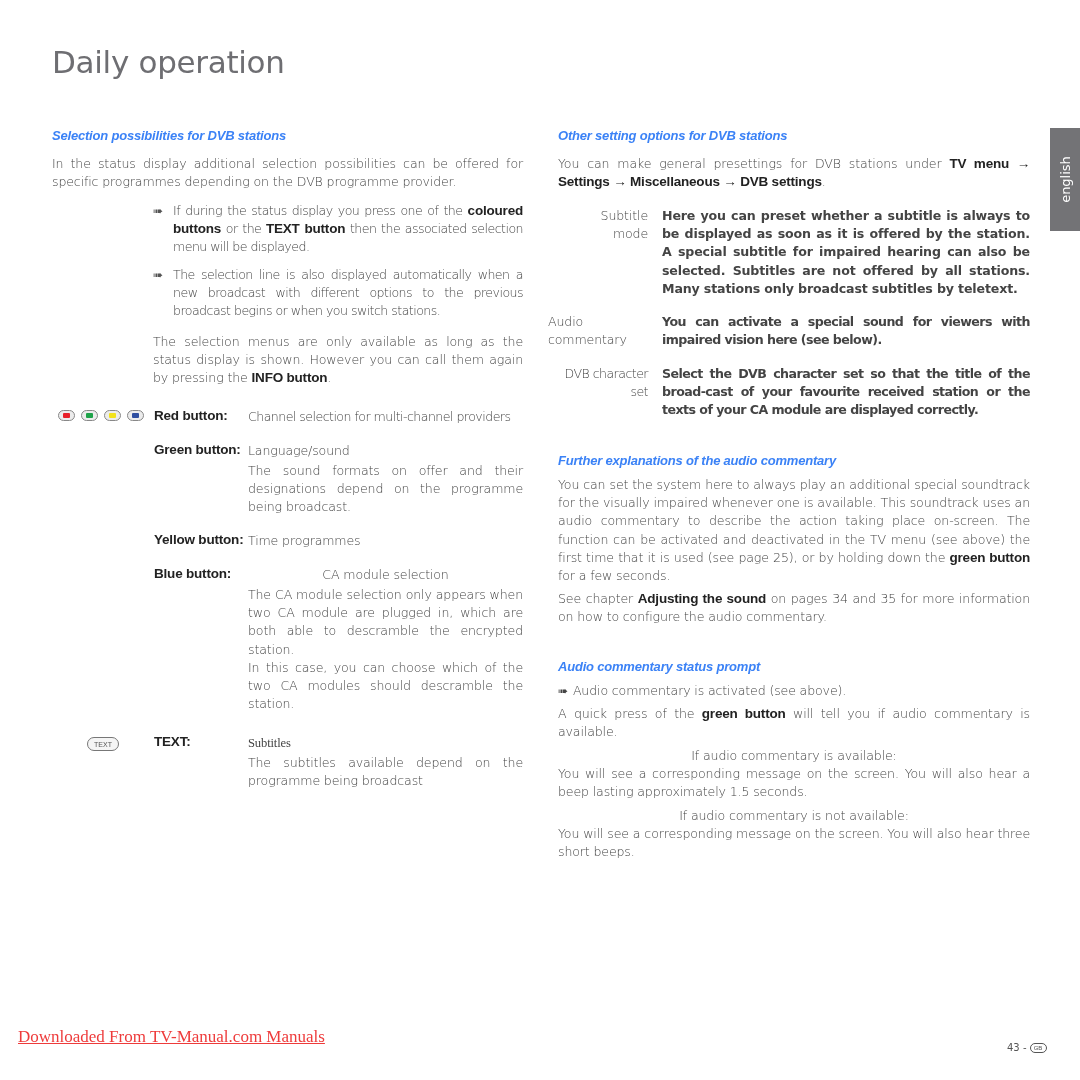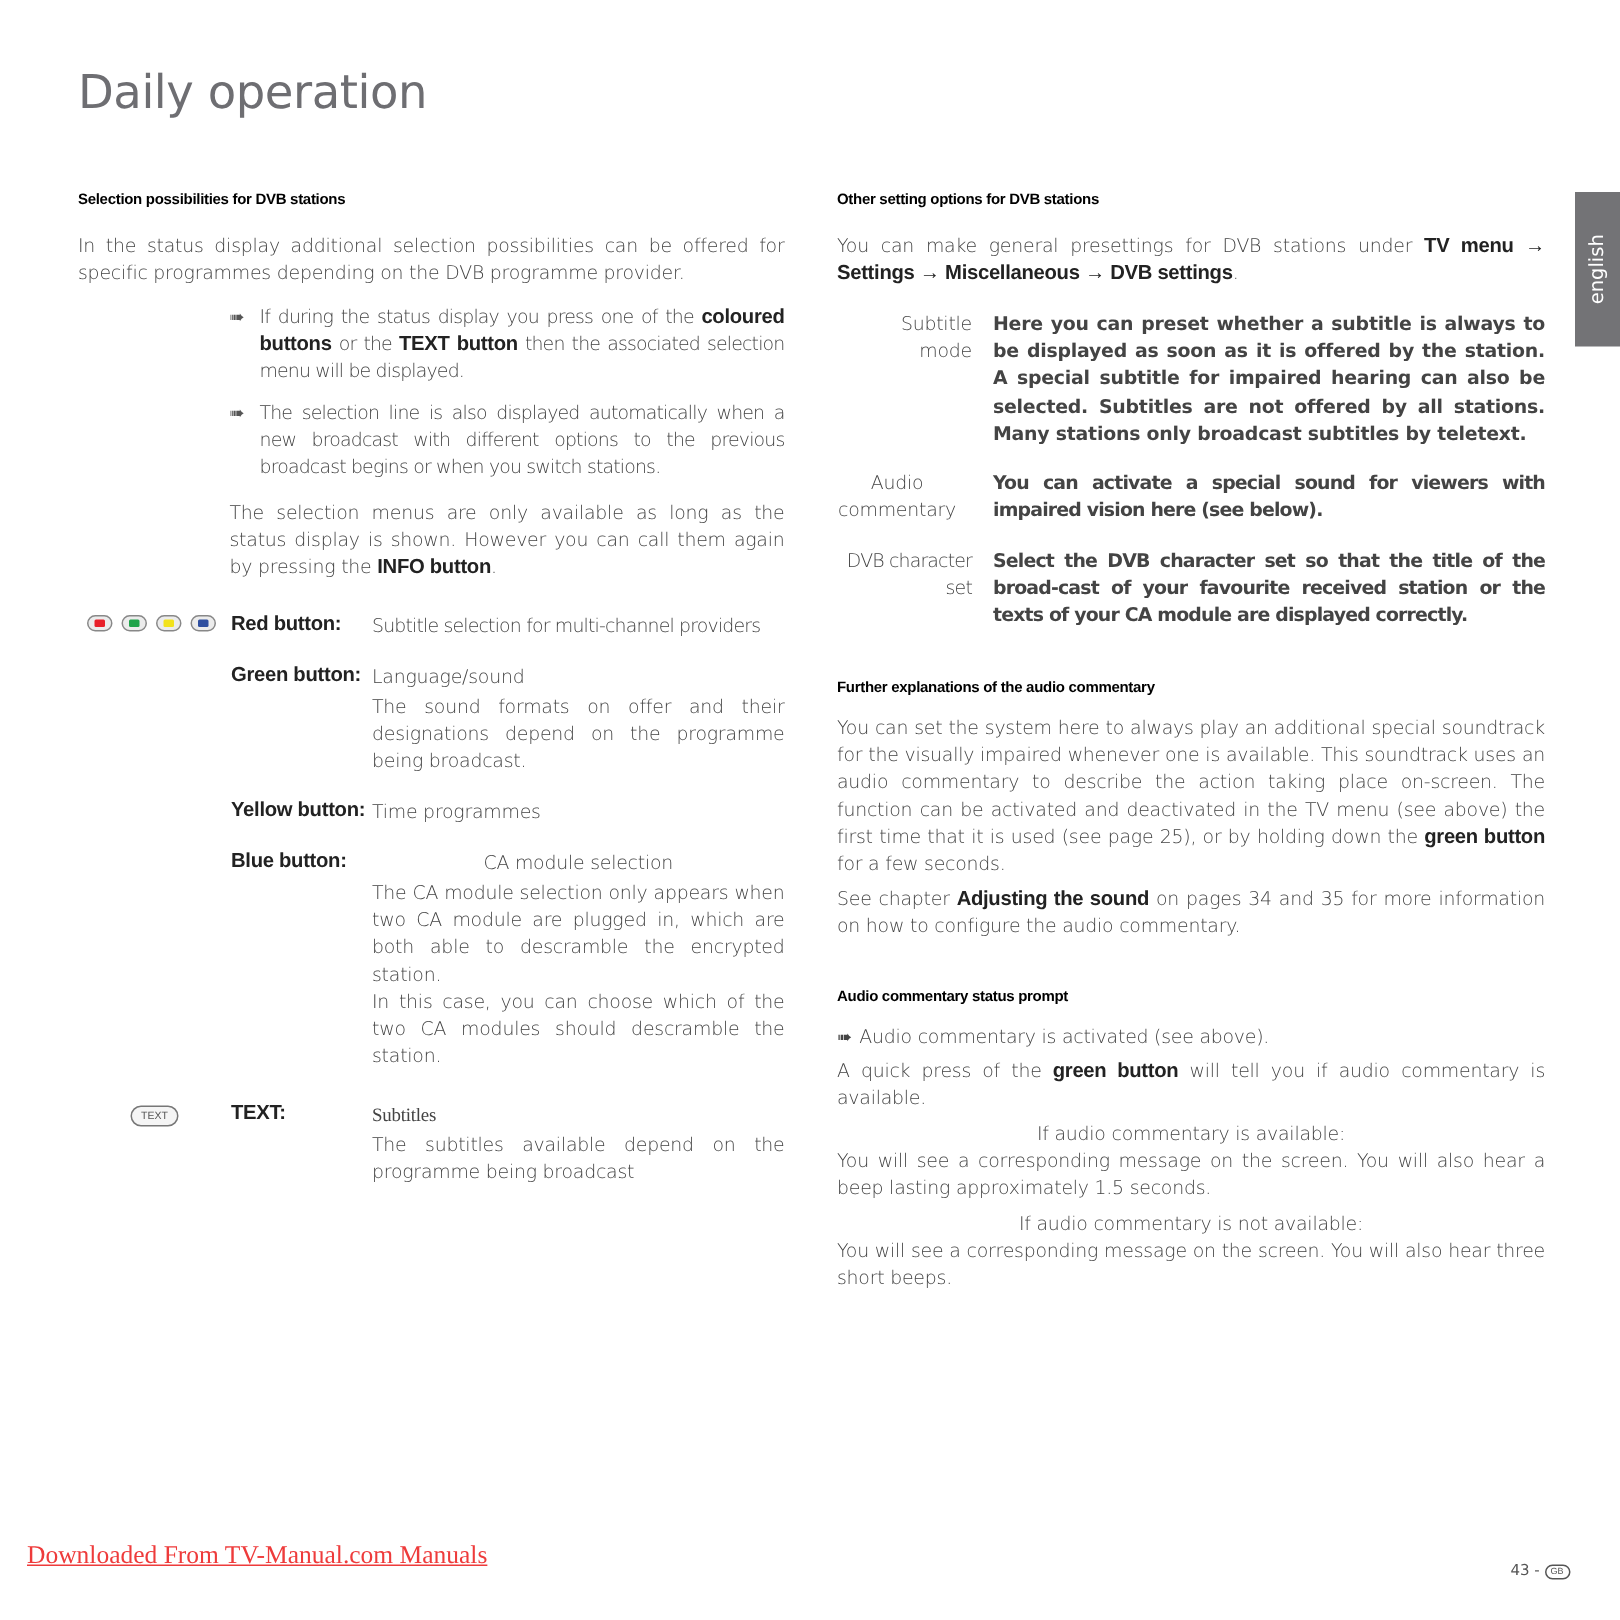--- a/index.html
+++ b/index.html
@@ -1,19 +1,19 @@
 <!DOCTYPE html>
 <html><head>
   <meta charset="utf-8">
   <style>
     * { margin: 0; padding: 0; box-sizing: border-box; }
     html, body { width: 1080px; height: 1080px; background: #ffffff; overflow: hidden; }
     body { position: relative; font-family: "DejaVu Sans", sans-serif; color: #3a3a3a; }
     .page-title { position: absolute; left: 52px; top: 44px; font-size: 31px; color: #6e6e72; font-weight: normal; letter-spacing: -0.3px; }
-    .h { font-family: "Liberation Sans", sans-serif; font-weight: bold; font-size: 10px; color: #000000; letter-spacing: -0.2px; }
+    .h { font-family: "Liberation Sans", sans-serif; font-weight: bold; font-size: 13px; color: #3b82f6; letter-spacing: -0.2px; font-style: italic; }
     .p { font-family: "DejaVu Sans", sans-serif; font-size: 12.6px; line-height: 18.2px; color: #444; font-weight: 300; text-align: justify; letter-spacing: -0.15px; }
     .p.tight { letter-spacing: -0.55px; }
     b, .b { font-family: "Liberation Sans", sans-serif; font-weight: bold; color: #222; font-size: 13.5px; letter-spacing: -0.2px; }
     .abs { position: absolute; }
 
     
     .bullet { position: absolute; left: 153px; width: 370px; }
     .bullet .arrow { position: absolute; left: 0; top: 0; font-size: 12px; color: #555; }
     .bullet .txt { margin-left: 20px; }
 
@@ -66,21 +66,21 @@
     </div>
   <div class="rbtn">
       <i style="background:#f2e21c"></i>
     </div>
   <div class="rbtn">
       <i style="background:#2f4fa0"></i>
     </div>
 </div>
 
 <div class="key-label b" style="top:408px;">Red button:</div>
-<div class="key-desc p tight" style="top:408px; width:280px; text-align:left;">Subtitle selection for multi-channel providers</div>
+<div class="key-desc p tight" style="top:408px; width:280px; text-align:left;">Channel selection for multi-channel providers</div>
 
 <div class="key-label b" style="top:442px;">Green button:</div>
 <div class="key-desc p" style="top:442px; text-align:left;">Language/sound</div>
 <div class="key-desc p" style="top:462px;">The sound formats on offer and their designations depend on the programme being broadcast.</div>
 
 <div class="key-label b" style="top:532px;">Yellow button:</div>
 <div class="key-desc p" style="top:532px; text-align:left;">Time programmes</div>
 
 <div class="key-label b" style="top:566px;">Blue button:</div>
 <div class="key-desc p" style="top:566px; text-align:center;">CA module selection</div>
@@ -94,21 +94,21 @@
 
 <div class="abs h" style="left:558px; top:128px;">Other setting options for DVB stations</div>
 <div class="abs p" style="left:558px; top:155px; width:472px;"><span>You can make general presettings for DVB stations under </span><b>TV menu → Settings → Miscellaneous → DVB settings</b><span>.</span></div>
 
 <div class="r-label p" style="top:207px; width:100px; text-align:right;">
     <div>Subtitle</div>
     <div>mode</div>
   </div>
 <div class="r-desc p" style="top:207px;">Here you can preset whether a subtitle is always to be displayed as soon as it is offered by the station. A special subtitle for impaired hearing can also be selected. Subtitles are not offered by all stations. Many stations only broadcast subtitles by teletext.</div>
 
-<div class="r-label p" style="top:313px; width:100px; text-align:center;">
+<div class="r-label p" style="top:313px; width:100px; text-align:left;">
     <div>Audio</div>
     <div>commentary</div>
   </div>
 <div class="r-desc p tight" style="top:313px;">You can activate a special sound for viewers with impaired vision here (see below).</div>
 
 <div class="r-label p tight" style="top:365px; width:100px; text-align:right;">
     <div>DVB character</div>
     <div>set</div>
   </div>
 <div class="r-desc p tight" style="top:365px;">Select the DVB character set so that the title of the broad-cast of your favourite received station or the texts of your CA module are displayed correctly.</div>

